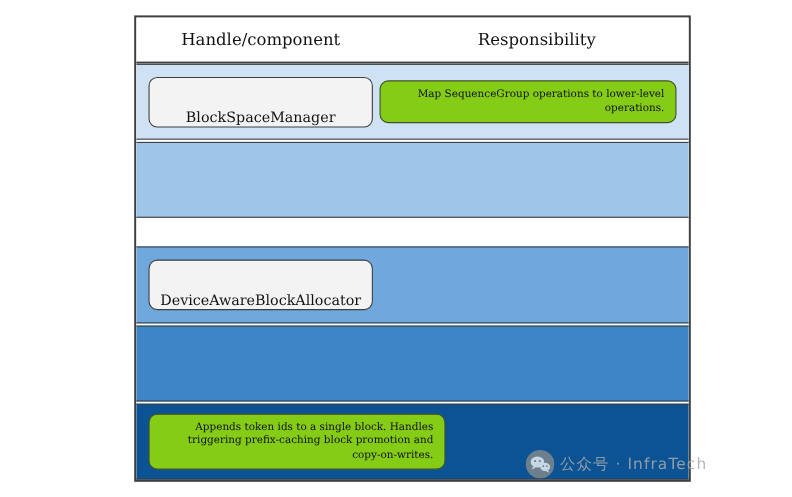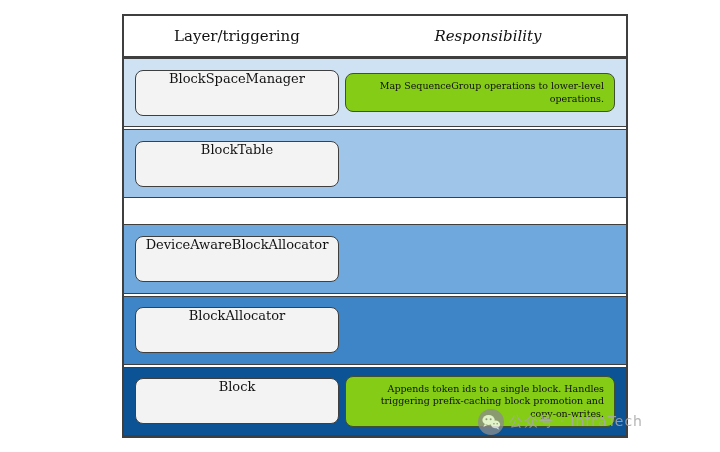--- a/index.html
+++ b/index.html
@@ -28,21 +28,21 @@
     flex: 0 0 40px;
     display: flex;
     align-items: center;
     background: #ffffff;
     border-bottom: 2px solid #3f3f3f;
     font-size: 15px;
     color: #111111;
   }
   .hcell { text-align: center; }
   .hcell.left  { width: 226px; }
-  .hcell.right { flex: 1; font-style: italic; }
+  .hcell.right { flex: 1; }
   .rows {
     flex: 1;
     display: flex;
     flex-direction: column;
     gap: 2px;
     background: #ffffff;
   }
   .row {
     flex: 1;
     display: flex;
@@ -54,21 +54,21 @@
     border-bottom: 1px solid #3f3f3f;
   }
   .name-box {
     width: 204px;
     height: 46px;
     box-sizing: border-box;
     background: #f3f3f3;
     border: 1px solid #3f3f3f;
     border-radius: 8px;
     display: flex;
-    align-items: flex-start;
+    align-items: flex-end;
     justify-content: center;
     font-size: 13px;
     color: #111111;
     flex: 0 0 auto;
   }
   .resp-box {
     width: 270px;
     box-sizing: border-box;
     background: #84cc16;
     border: 1px solid #40512f;
@@ -95,55 +95,46 @@
     pointer-events: none;
   }
   .wicon { display: inline-flex; opacity: 0.9; }
 </style>
 </head>
 <body>
 
 <div class="canvas">
   <div class="table">
     <div class="header">
-      <div class="hcell left">Layer/triggering</div>
+      <div class="hcell left">Handle/component</div>
       <div class="hcell right">Responsibility</div>
     </div>
     <div class="rows" id="rows">
   <div class="row" style="background: rgb(207, 226, 243);">
     <div class="name-box">
       <span>BlockSpaceManager</span>
     </div>
     <div class="resp-box">
       <span>Map SequenceGroup operations to lower-level operations.</span>
     </div>
   </div>
 
   <div class="row" style="background: rgb(159, 197, 232);">
-    <div class="name-box">
-      <span>BlockTable</span>
-    </div>
   </div>
 
   <div class="row" style="background: rgb(111, 168, 220); margin-top: 24px;">
     <div class="name-box">
       <span>DeviceAwareBlockAllocator</span>
     </div>
   </div>
 
   <div class="row" style="background: rgb(61, 133, 198);">
-    <div class="name-box">
-      <span>BlockAllocator</span>
-    </div>
   </div>
 
   <div class="row" style="background: rgb(11, 83, 148);">
-    <div class="name-box">
-      <span>Block</span>
-    </div>
     <div class="resp-box">
       <span>Appends token ids to a single block. Handles triggering prefix-caching block promotion and copy-on-writes.</span>
     </div>
   </div>
 </div>
   </div>
 
   <div class="watermark">
     <span class="wicon">
       <svg width="26" height="26" viewBox="0 0 32 32" aria-hidden="true">

